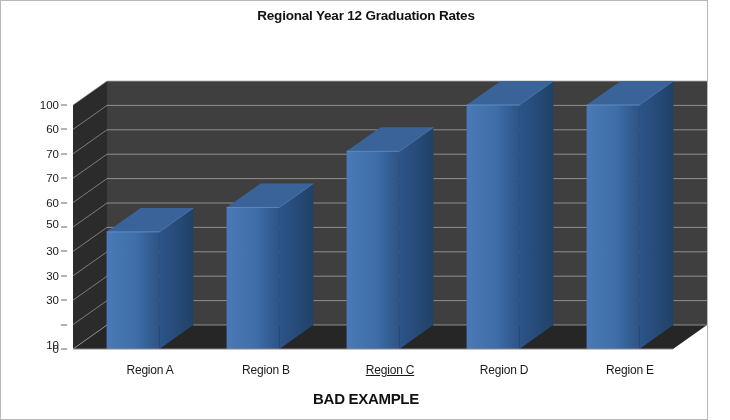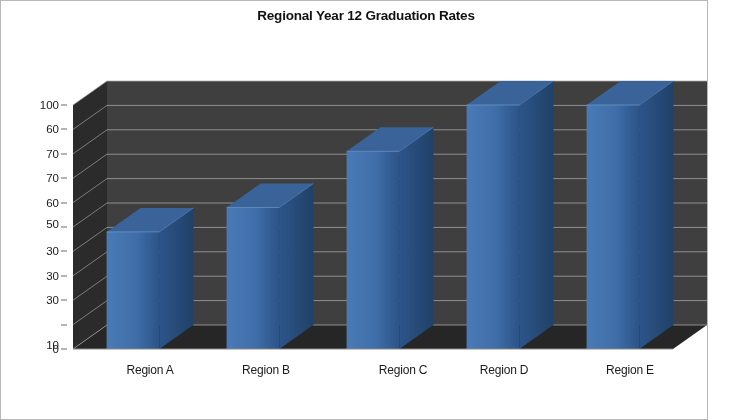--- a/index.html
+++ b/index.html
@@ -216,19 +216,20 @@
         <rect x="513.6" y="34" width="52.8" height="244" fill="url(#barFront)"></rect>
         <line x1="513.6" y1="34" x2="566.4" y2="34" stroke="#6e9acb" stroke-width="1" opacity="0.7"></line>
         <line x1="566.4" y1="34" x2="600.4" y2="10" stroke="#5a86ba" stroke-width="1" opacity="0.6"></line>
         <line x1="0" y1="278" x2="600" y2="278" stroke="#8a8a8a" stroke-width="1"></line>
       </svg>
   </div>
 
   <div class="x-labels">
       <div class="x-label" style="left: 77px;">Region A</div>
       <div class="x-label" style="left: 193px;">Region B</div>
-      <div class="x-label" style="left: 330px;">Region C</div>
+      <div class="x-label" style="left: 317px; text-decoration: underline;">Region C</div>
       <div class="x-label" style="left: 431px;">Region D</div>
       <div class="x-label" style="left: 557px;">Region E</div>
     </div>
 
+  <div class="x-axis-title">BAD EXAMPLE</div>
 
 </div>
 
 </body></html>

